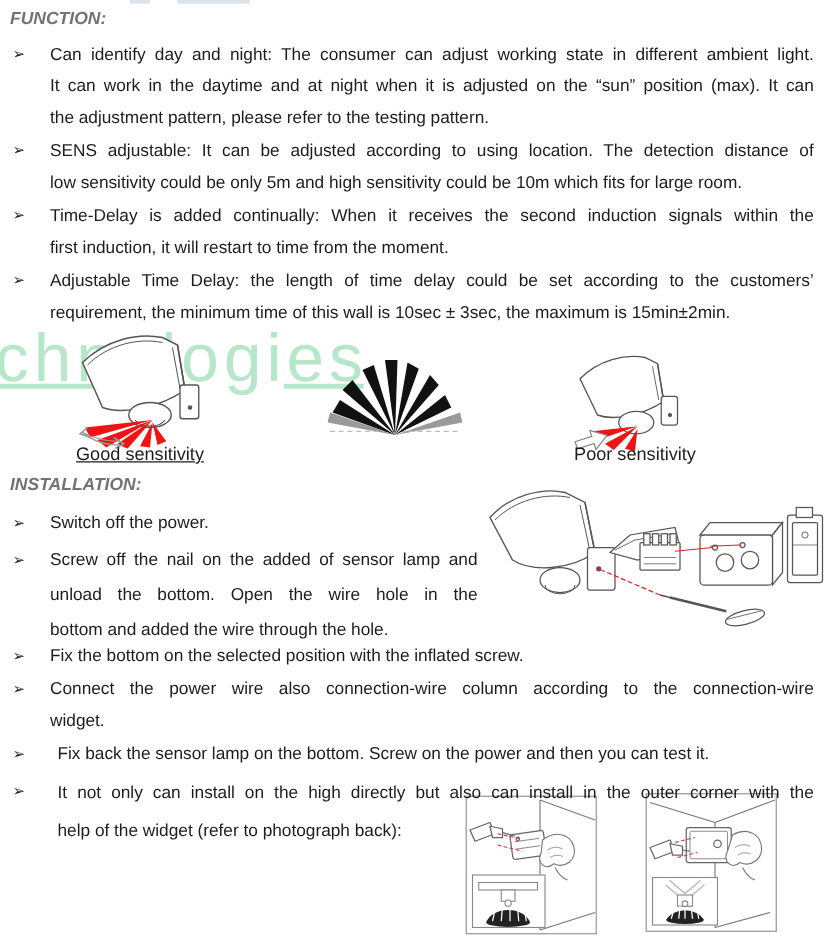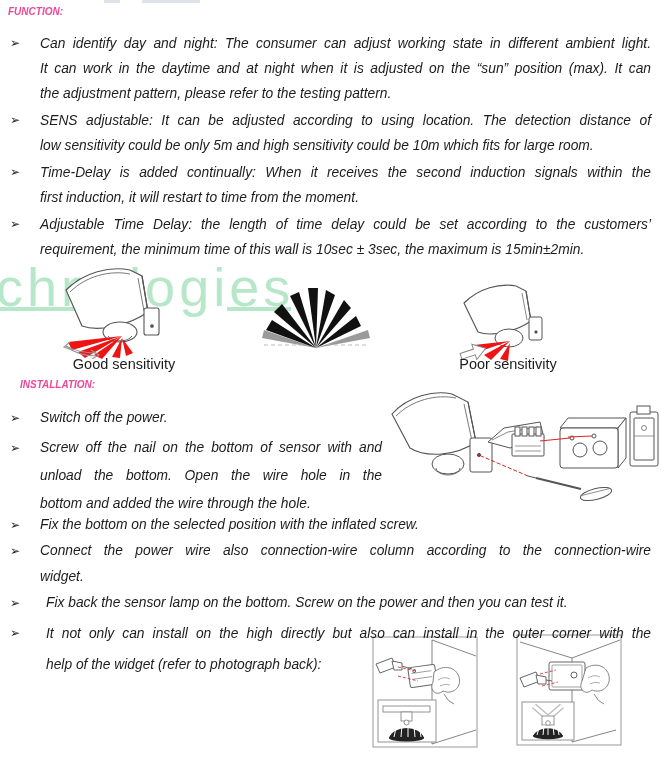--- a/index.html
+++ b/index.html
@@ -1,24 +1,24 @@
 <!DOCTYPE html>
 <html><head>
 <meta charset="utf-8">
 <style>
   html,body{margin:0;padding:0;background:#fff;}
   #page{position:relative;width:661px;height:761px;background:#fff;overflow:hidden;
         font-family:"Liberation Sans",sans-serif;color:#1c1c1c;}
   .abs{position:absolute;}
-  .heading{font-size:10px;font-weight:bold;font-style:italic;color:#ec4899;}
+  .heading{font-size:14px;font-weight:bold;font-style:italic;color:#737373;}
   .bullets{font-size:13.8px;}
   .bullet{display:flex;margin-bottom:2px;}
   .arr{flex:0 0 30px;width:30px;padding-left:2px;font-family:"DejaVu Sans",sans-serif;
        font-size:12px;color:#222;line-height:inherit;}
-  .btext{flex:1 1 auto;min-width:0;font-style:italic;}
+  .btext{flex:1 1 auto;min-width:0;}
   .tline{white-space:nowrap;}
   .jl{text-align:justify;text-align-last:justify;white-space:normal;}
   #function-bullets{line-height:25px;}
   #install-narrow-bullets{line-height:28px;}
   #install-wide-bullets{line-height:26px;}
   #install-wide-bullets .bullet{margin-bottom:0;}
   #install-wide-bullets .bullet:nth-child(3) .btext,
   #install-wide-bullets .bullet:nth-child(4) .btext{padding-left:6px;}
   #install-wide-bullets .bullet:nth-child(4){margin-top:2px;line-height:31px;}
   .figlabel{font-size:14.5px;color:#1c1c1c;text-align:center;}
@@ -97,21 +97,21 @@
       <polygon points="70,74 60,93 68,94"></polygon>
       <polygon points="70,74 74,92 81,89"></polygon>
     </g>
     <g stroke="#999" fill="none" stroke-width="1.2">
       <path d="M14,82 Q26,92 44,92"></path>
       <path d="M14,82 Q27,89 44,89" stroke-width="0.9"></path>
       <path d="M18,78 L12,83 L20,86"></path>
       <path d="M40,95 L47,91 L39,86"></path>
     </g>
   </svg>
-  <div class="abs figlabel txt" style="left:58px;top:356px;width:132px;">Good sensitivity</div>
+  <div class="abs figlabel txt" style="left:46px;top:356px;width:132px;text-decoration:underline;">Good sensitivity</div>
 
   <svg class="abs fig" style="left:262px;top:288px;" width="110" height="62" viewBox="0 0 110 62">
     <g fill="#9a9a9a">
       <polygon points="54,60 0,50 2,42"></polygon>
       <polygon points="54,60 106,42 108,50"></polygon>
     </g>
     <line x1="2" y1="57" x2="106" y2="57" stroke="#bbb" stroke-width="1" stroke-dasharray="4,3"></line>
     <g fill="#111">
       <polygon points="54,60 4,42 10,32"></polygon>
       <polygon points="54,60 12,24 20,16"></polygon>
@@ -140,33 +140,33 @@
       <polygon points="58,60 22,64 26,71"></polygon>
       <polygon points="58,60 32,74 39,79"></polygon>
       <polygon points="58,62 48,78 56,80"></polygon>
     </g>
     <g fill="#fff" stroke="#888" stroke-width="1" transform="rotate(-18 22 70)">
       <polygon points="8,68 22,68 22,63 34,71 22,79 22,74 8,74"></polygon>
     </g>
   </svg>
   <div class="abs figlabel txt" style="left:448px;top:356px;width:120px;">Poor sensitivity</div>
 
-  <div class="abs heading txt" style="left:20px;top:379px;">INSTALLATION:</div>
+  <div class="abs heading txt" style="left:8px;top:379px;">INSTALLATION:</div>
 
   <div id="install-narrow-bullets" class="abs bullets txt" style="left:8px;top:404px;width:374px;">
       <div class="bullet">
         <span class="arr">➢</span>
         <div class="btext">
           <div class="tline">Switch off the power.</div>
         </div>
       </div>
       <div class="bullet">
         <span class="arr">➢</span>
         <div class="btext">
-          <div class="tline jl">Screw off the nail on the bottom of sensor with and</div>
+          <div class="tline jl">Screw off the nail on the added of sensor lamp and</div>
           <div class="tline jl">unload the bottom. Open the wire hole in the</div>
           <div class="tline">bottom and added the wire through the hole.</div>
         </div>
       </div>
     </div>
 
   <svg class="abs fig" style="left:384px;top:386px;" width="276" height="122" viewBox="0 0 276 122">
     <g stroke="#555" stroke-width="1.1" fill="#fff">
       <path d="M8,28 C24,10 50,4 68,8 L84,16 92,56 C72,70 42,72 26,62 Z"></path>
       <path d="M84,16 L92,56" fill="none"></path>

